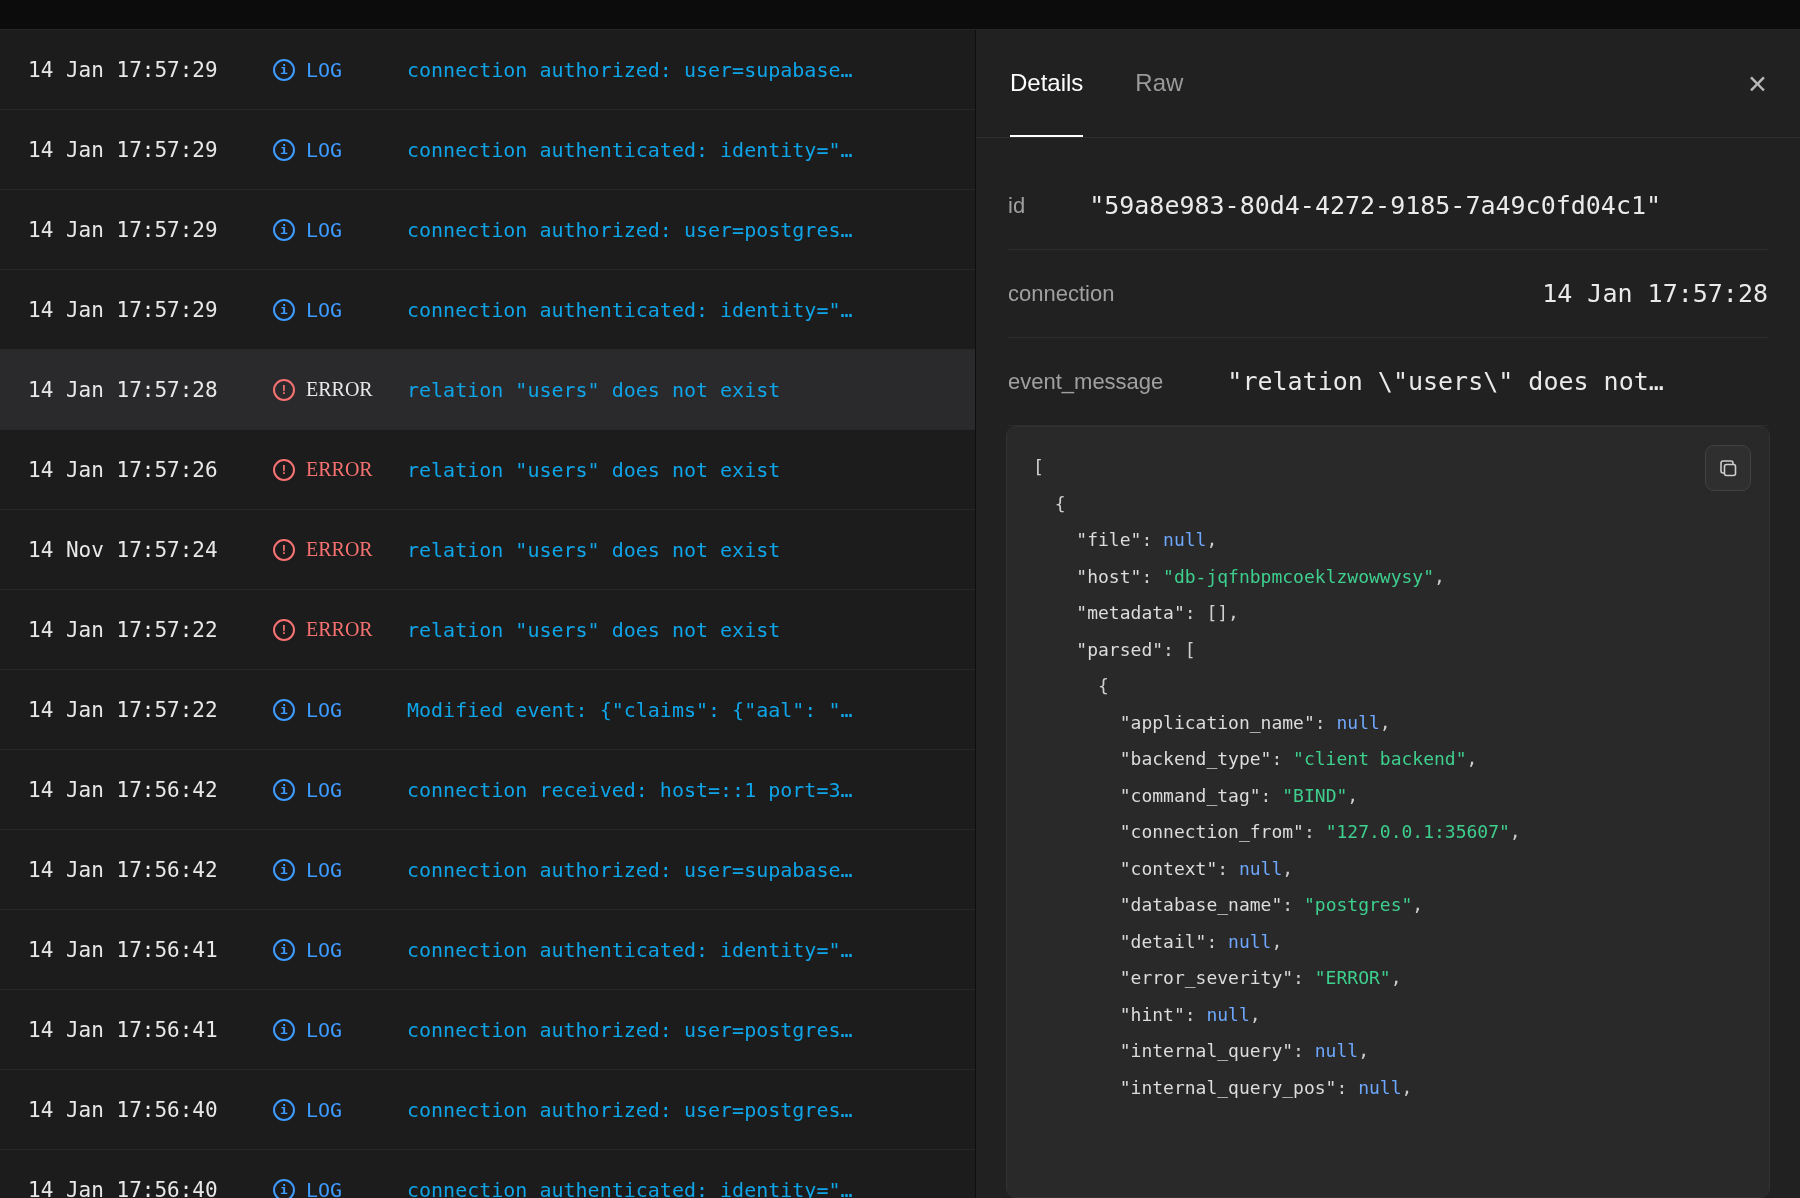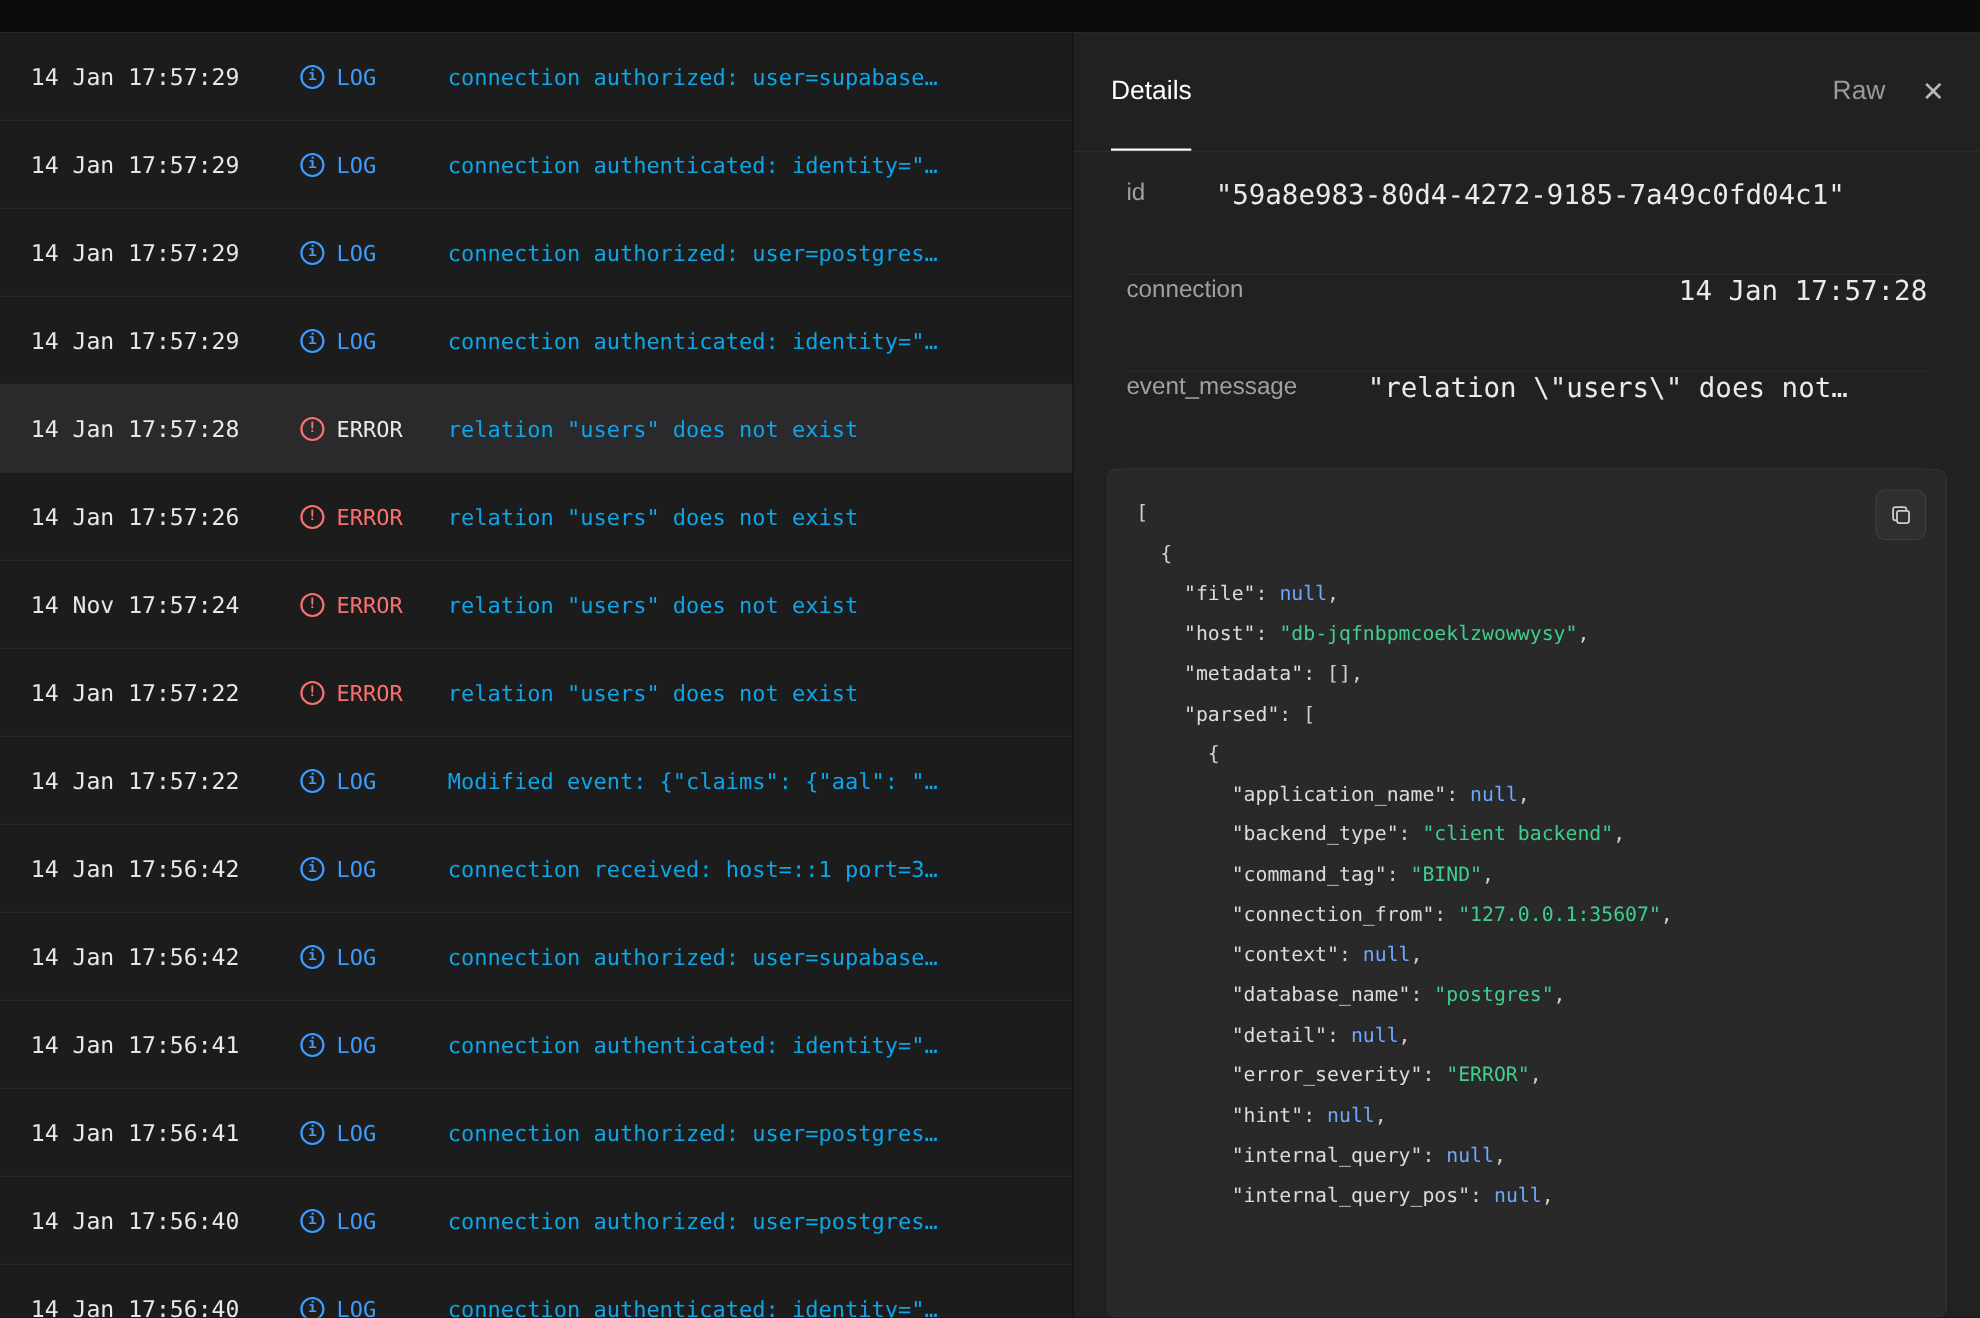--- a/index.html
+++ b/index.html
@@ -16,36 +16,36 @@
   .log-row.selected { background:var(--selected-row-bg,#2a2a2c); }
   .log-row .ts { width:245px; font-size:21px; color:#e8e8e8; flex:none; }
   .sev { width:134px; display:flex; align-items:center; gap:11px; flex:none; }
   .icon-circle { width:22px; height:22px; border-radius:50%; border:2px solid; display:flex;
                  align-items:center; justify-content:center; font-size:13px; font-weight:bold;
                  flex:none; font-family:"DejaVu Sans Mono", monospace; }
   .sev-log .icon-circle   { color:var(--log-blue,#3e9bff);  border-color:var(--log-blue,#3e9bff); }
   .sev-error .icon-circle { color:var(--error-red,#f87171); border-color:var(--error-red,#f87171); }
   .sev-text { font-size:20px; }
   .sev-log .sev-text   { color:var(--log-blue,#3e9bff); }
-  .sev-error .sev-text { color:var(--error-red,#f87171); }
+  .sev-error .sev-text { color:var(--error-red,#f87171);font-family:Liberation Serif, serif; }
   .log-row.selected .sev-text { color:#e8e8e8; }
   .msg { font-size:20px; color:#0ea5e9; white-space:nowrap; overflow:hidden; }
 
   
   .detail-pane { flex:1; background:var(--panel-bg,#212121); display:flex; flex-direction:column; overflow:hidden; }
   .tabbar { height:108px; border-bottom:1px solid #2f2f2f; display:flex; align-items:stretch;
-            padding:0 34px; position:relative; flex:none;justify-content:space-between; }
+            padding:0 34px; position:relative; flex:none; }
   .tab { display:flex; align-items:center; font-size:24px; color:#9a9a9a; margin-right:52px;
          border-bottom:2px solid transparent; cursor:pointer; }
   .tab.active { color:#ffffff; border-bottom-color:#ffffff; }
   .close-btn { position:absolute; right:32px; top:50%; transform:translateY(-50%);
                background:none; border:none; color:#b8b8b8; font-size:25px; cursor:pointer; line-height:1; }
 
   .fields-wrap { padding-top:24px; flex:none; }
-  .field-row { height:88px; display:flex; gap:64px; margin:0 48px;
+  .field-row { height:88px; display:flex; align-items:center; gap:64px; margin:0 32px;
                border-bottom:1px solid #2c2c2c; }
   .f-label { font-size:22px; color:#a0a0a0; flex:none; }
   .f-value { font-family:"DejaVu Sans Mono", monospace; font-size:25px; color:#eaeaea;
              white-space:nowrap; overflow:hidden; flex:1; }
   .f-value.right { text-align:right; }
 
   .meta-section { flex:1; display:flex; flex-direction:column; padding:0 30px 0; overflow:hidden; }
   .meta-label { font-size:22px; color:#a0a0a0; margin:34px 4px 28px; }
   .code-block { position:relative; flex:1; background:#292929; border:1px solid #323232;
                 border-radius:10px; padding:22px 26px; font-family:"DejaVu Sans Mono", monospace;

